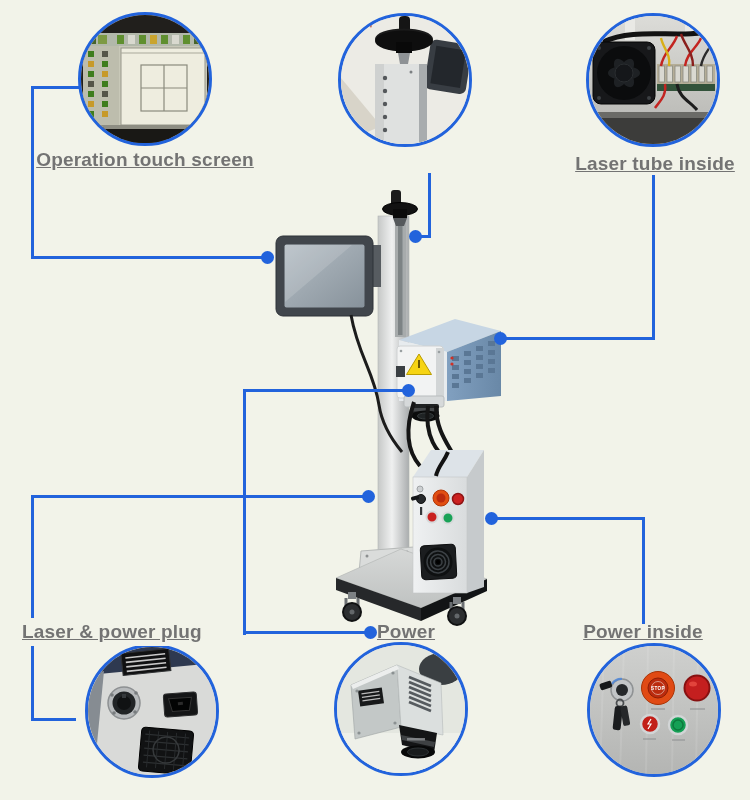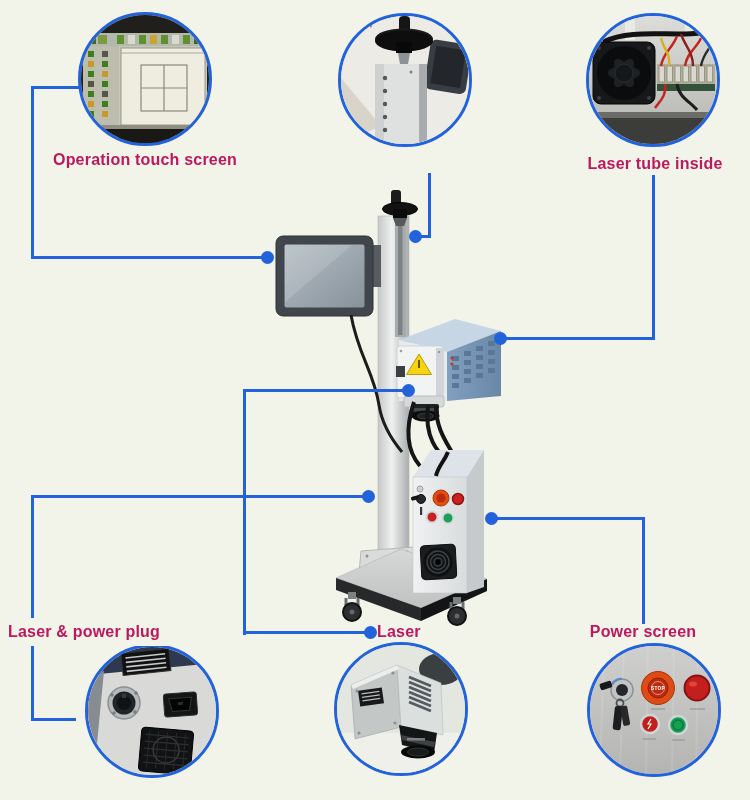--- a/index.html
+++ b/index.html
@@ -5,22 +5,22 @@
   html,body{margin:0;padding:0;}
   body{font-family:"Liberation Sans",sans-serif;background:#e9e9e2;}
   #stage{position:relative;width:750px;height:800px;background:#f2f3e9;overflow:hidden;}
   
   .line{position:absolute;background:#2263dc;z-index:2;}
   .dot{position:absolute;width:13px;height:13px;border-radius:50%;background:#2263dc;z-index:2;}
   
   .photo-circle{position:absolute;width:134px;height:134px;border-radius:50%;
     border:3px solid #2263dc;box-sizing:border-box;overflow:hidden;z-index:3;background:#ddd;}
   .photo-circle svg{display:block;width:128px;height:128px;}
-  .feature-label{position:absolute;z-index:4;font-size:16px;font-weight:700;color:#be185d;
-    letter-spacing:.2px;line-height:28px;white-space:nowrap;}
+  .feature-label{position:absolute;z-index:4;font-size:19px;font-weight:700;color:#737373;
+    letter-spacing:.2px;line-height:28px;white-space:nowrap;text-decoration:underline;}
   .center{text-align:center;}
   .machine-svg{position:absolute;left:0;top:0;z-index:1;}
 </style>
 </head>
 <body>
 
 <div id="stage">
 
   <svg class="machine-svg" width="750" height="800" viewBox="0 0 750 800">
     <defs>
@@ -362,21 +362,21 @@
           <line x1="60" y1="85" x2="60" y2="122"></line>
             <line x1="69" y1="85" x2="69" y2="122"></line>
           <line x1="78" y1="85" x2="78" y2="122"></line>
             <line x1="87" y1="85" x2="87" y2="122"></line>
           <line x1="96" y1="85" x2="96" y2="122"></line>
         </g>
         <circle cx="78" cy="103" r="13" fill="none" stroke="#36393b" stroke-width="1.5"></circle>
       </g>
     </svg>
   </div>
-  <div class="feature-label" style="left:0;top:618px;width:170px;background:#f2f3e9;padding-left:8px;">Laser &amp; power plug</div>
+  <div class="feature-label" style="left:14px;top:618px;width:170px;background:#f2f3e9;padding-left:8px;">Laser &amp; power plug</div>
 
   <div class="photo-circle" style="left:334px;top:642px;">
     <svg viewBox="0 0 128 128">
       <rect width="128" height="128" fill="#e4e7e0"></rect>
       <rect x="0" y="88" width="128" height="40" fill="#eef0e9"></rect>
       <ellipse cx="104" cy="24" rx="22" ry="16" fill="#3a3f42"></ellipse>
       <g>
         <polygon points="14,40 60,20 64,82 18,94" fill="#c3c8c7" stroke="#9da3a2" stroke-width="0.6"></polygon>
         <polygon points="60,20 104,38 106,90 64,82" fill="#dbdfde" stroke="#b5bbba" stroke-width="0.6"></polygon>
         <polygon points="14,40 60,20 62,24 16,44" fill="#eceeed"></polygon>
@@ -401,21 +401,21 @@
       </g>
       <g>
         <polygon points="62,80 100,88 97,108 65,100" fill="#141516"></polygon>
         <polygon points="64,90 98,97 97,102 65,95" fill="#3e4143"></polygon>
         <rect x="70" y="93" width="18" height="2.5" fill="#9ca0a2" opacity="0.7"></rect>
         <ellipse cx="81" cy="107" rx="17" ry="6.5" fill="#070808"></ellipse>
         <ellipse cx="81" cy="107" rx="10.5" ry="4" fill="#181b1c" stroke="#2f3436"></ellipse>
       </g>
     </svg>
   </div>
-  <div class="feature-label" style="left:377px;top:618px;width:100px;">Laser</div>
+  <div class="feature-label" style="left:377px;top:618px;width:100px;">Power</div>
 
   <div class="photo-circle" style="left:587px;top:643px;">
     <svg viewBox="0 0 128 128">
       <defs>
         <linearGradient id="gbrush" x1="0" y1="0" x2="0" y2="1">
           <stop offset="0" stop-color="#cfd0ce"></stop>
             <stop offset="1" stop-color="#b4b5b3"></stop>
         </linearGradient>
       </defs>
       <rect width="128" height="128" fill="url(#gbrush)"></rect>
@@ -456,15 +456,15 @@
         <path d="M61,73 l-3,5 h3 l-3,5" stroke="#ffffff" stroke-width="1.2" fill="none"></path>
       </g>
       <g>
         <circle cx="88" cy="79" r="9" fill="#15a055" stroke="#d2d5d6" stroke-width="2.5"></circle>
         <circle cx="88" cy="79" r="5" fill="none" stroke="#0c7a3d" stroke-width="1.5"></circle>
       </g>
       <rect x="53" y="92" width="13" height="2" fill="#8b8d8f" opacity="0.5"></rect>
       <rect x="82" y="93" width="13" height="2" fill="#8b8d8f" opacity="0.5"></rect>
     </svg>
   </div>
-  <div class="feature-label center" style="left:563px;top:618px;width:160px;">Power screen</div>
+  <div class="feature-label center" style="left:563px;top:618px;width:160px;">Power inside</div>
 
 </div>
 
 </body></html>

